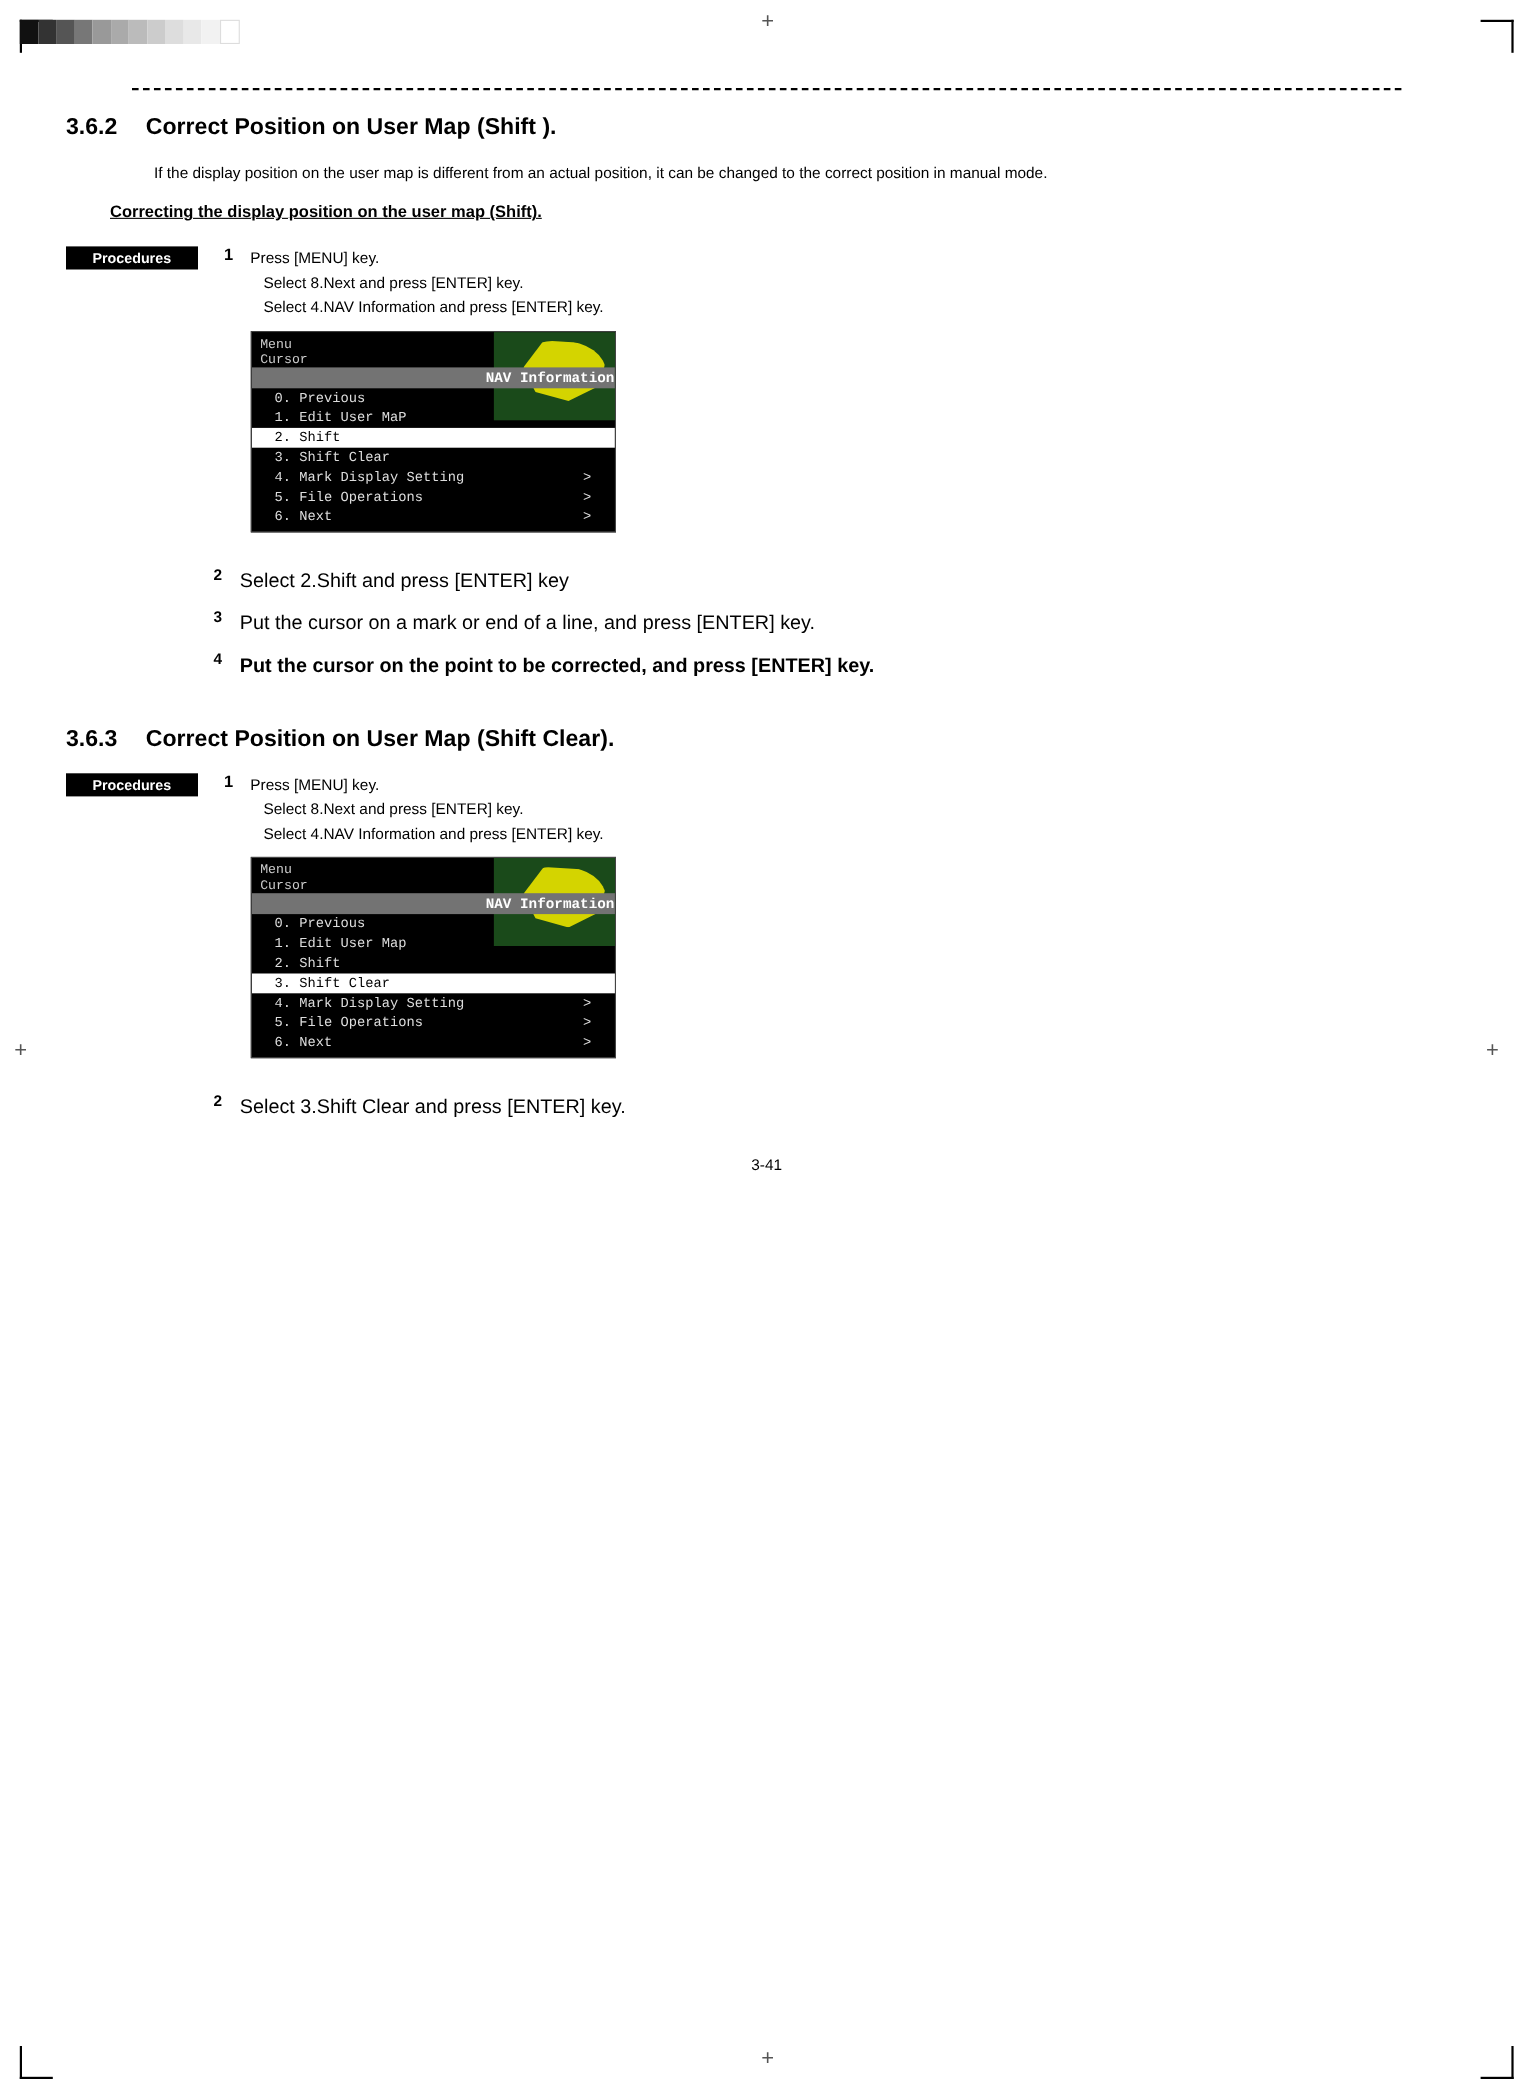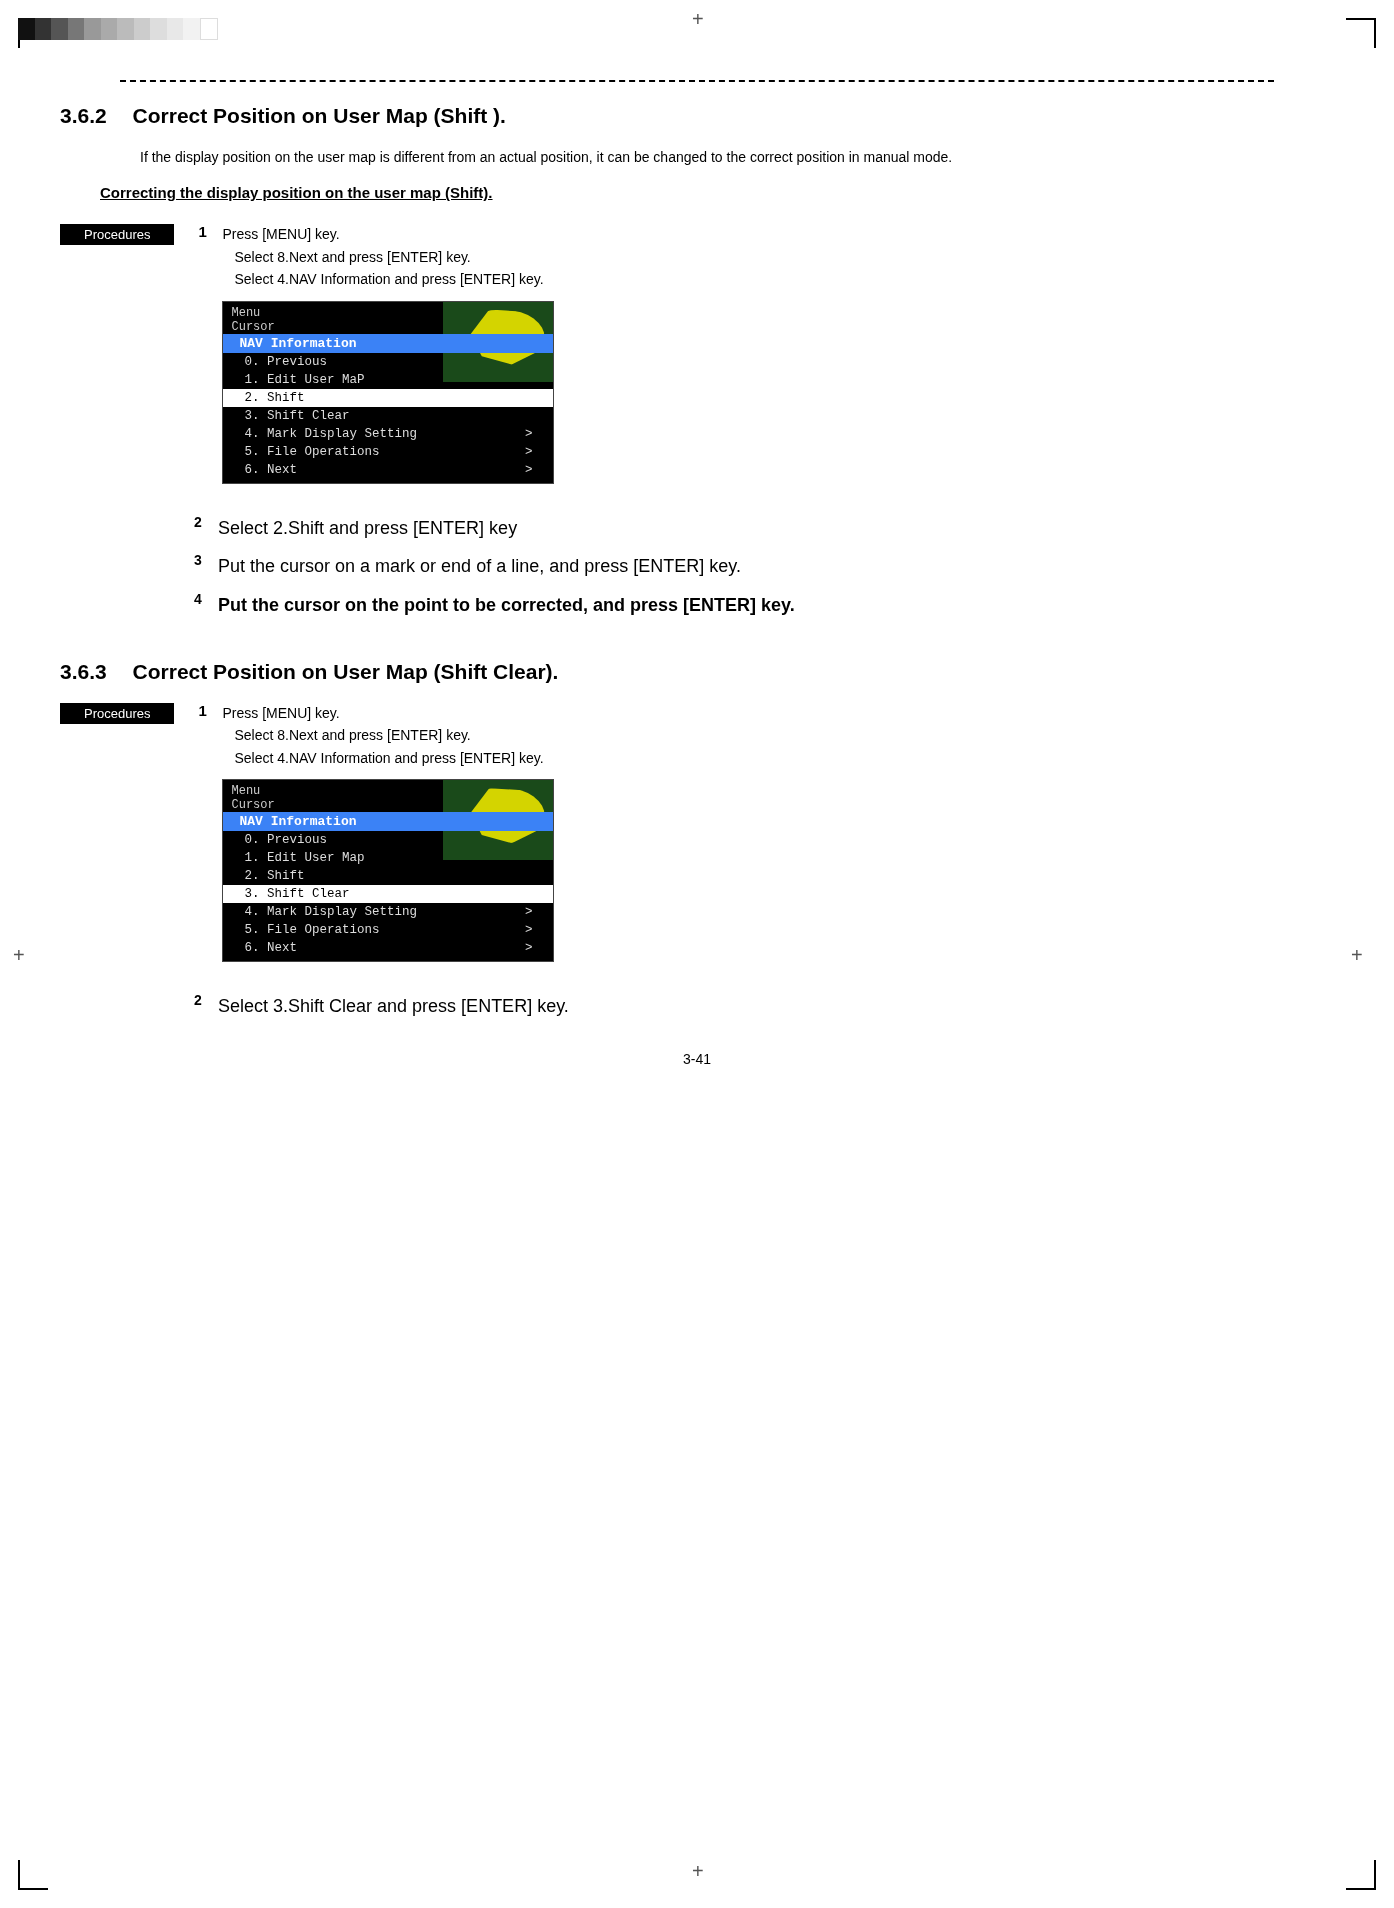--- a/index.html
+++ b/index.html
@@ -105,21 +105,21 @@
     .procedures-row {
       display: flex;
       align-items: flex-start;
       margin-bottom: 12px;
     }
 
     .procedures-badge {
       background: #000;
       color: #fff;
       font-size: 13px;
-      font-weight: normal;
+      font-weight: bold;
       padding: 3px 24px;
       margin-right: 24px;
       white-space: nowrap;
       min-width: 110px;
       text-align: center;
       margin-top: 1px;
     }
 
     .procedures-content {
       flex: 1;
@@ -159,26 +159,26 @@
     }
 
     .menu-top-area {
       background: #000;
       color: #ccc;
       padding: 4px 8px 0 8px;
       font-size: 12px;
     }
 
     .menu-title-bar {
-      background: #3b82f6;
+      background: #737373;
       color: #fff;
-      text-align: left;
+      text-align: right;
       font-size: 13px;
       font-weight: bold;
-      padding: 2px 16px;
+      padding: 2px 0;
       margin-bottom: 0;
       position: relative;
     }
 
     
     .menu-with-map {
       position: relative;
     }
 
     .map-overlay {

